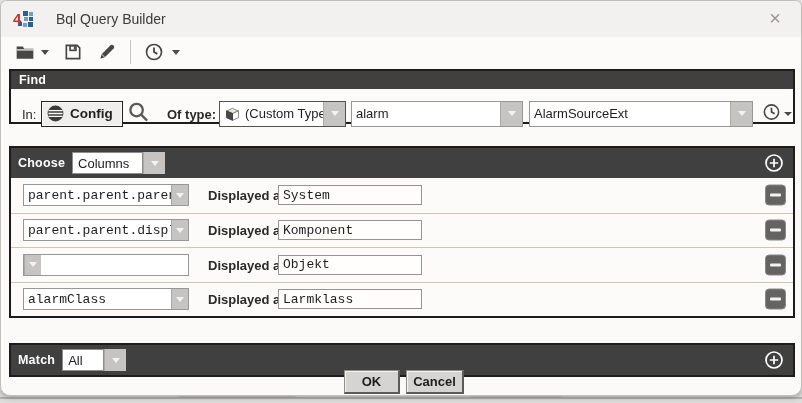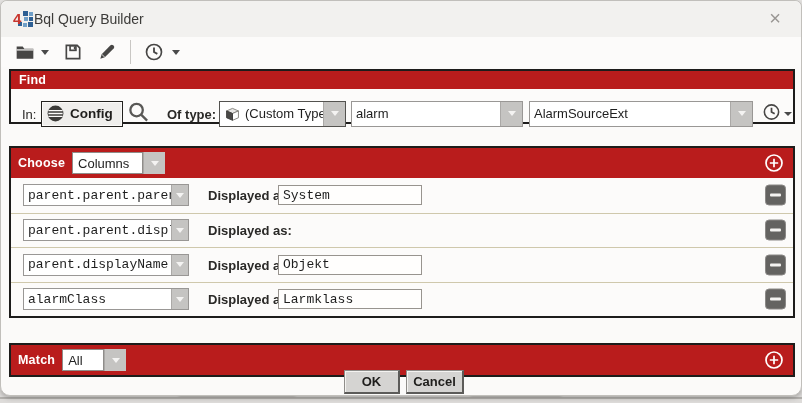--- a/index.html
+++ b/index.html
@@ -14,31 +14,31 @@
   
   .dialog { position:absolute; left:0; top:0; width:802px; height:396px;
             background:#fbfaf9; border:1px solid #c1bfbb;
             border-radius:7px 7px 10px 10px; box-shadow:0 2px 5px rgba(0,0,0,.25); }
 
   .titlebar { position:absolute; left:0; top:0; width:800px; height:36px;
               background:#f2f1ef; border-radius:7px 7px 0 0; display:flex; align-items:center; }
   .app-logo { width:20px; height:20px; margin-left:13px; position:relative; }
   .app-logo .px { position:absolute; }
   .app-logo .four { position:absolute; left:-1px; top:1px; color:#c8352d; font-weight:bold; font-size:15px; font-family:"Liberation Sans",sans-serif; }
-  .title-text { margin-left:0; font-size:14px; color:#3c3b39; }
+  .title-text { margin-left:22px; font-size:14px; color:#3c3b39; }
   .close-btn { position:absolute; right:20px; top:7px; font-size:20px; font-weight:300; color:#999693; cursor:default; line-height:20px; }
 
   .toolbar { position:absolute; left:0; top:36px; width:800px; height:30px; background:#fcfbfa; display:flex; align-items:center; }
   .tool-icon { width:22px; height:22px; display:flex; align-items:center; justify-content:center; }
   .caret { width:0; height:0; border-left:4px solid transparent; border-right:4px solid transparent; border-top:5px solid #4a4a4a; }
   .tb-sep { width:1px; height:24px; background:#c9c7c4; }
 
   
   .panel { position:absolute; left:8px; width:786px; border:2px solid #1d1c1b; background:#fcfbfa; }
-  .sec-header { background:#b91c1c; color:#ffffff; display:flex; align-items:center; position:relative; }
+  .sec-header { background:#404040; color:#ffffff; display:flex; align-items:center; position:relative; }
   .sec-title { font-size:12.5px; font-weight:bold; letter-spacing:.2px; }
 
   
   .combo { display:flex; align-items:stretch; background:#ffffff; border:1px solid #999795; height:26px; }
   .combo-sm { height:22px; }
   .combo-text { flex:1; display:flex; align-items:center; padding:0 4px; font-size:13px; color:#1e1e1e; overflow:hidden; white-space:nowrap; }
   .combo-btn { width:22px; background:#c5c4c2; border-left:1px solid #aba9a7; display:flex; align-items:center; justify-content:center; }
   .combo-btn-sm { width:17px; }
   .combo-arrow { width:0; height:0; border-left:4px solid transparent; border-right:4px solid transparent; border-top:5px solid #f4f3f2; }
   .mono { font-family:"Liberation Mono", monospace; }
@@ -231,28 +231,28 @@
     </div>
 
     <div class="col-row">
       <div class="combo combo-sm field-combo">
         <span class="combo-text mono">parent.parent.display</span>
         <span class="combo-btn combo-btn-sm">
             <span class="combo-arrow"></span>
           </span>
       </div>
       <span class="label disp-label">Displayed as:</span>
-      <span class="minus-btn">
-          <span class="minus-bar"></span>
-        </span>
-    </div>
-
-    <div class="col-row">
-      <div class="combo combo-sm field-combo">
-        <span class="combo-text mono">parent.displayName</span>
+      <input class="text-input disp-input" value="Komponent" style="">
+      <span class="minus-btn">
+          <span class="minus-bar"></span>
+        </span>
+    </div>
+
+    <div class="col-row">
+      <div class="combo combo-sm field-combo">
         <span class="combo-btn combo-btn-sm">
             <span class="combo-arrow"></span>
           </span>
       </div>
       <span class="label disp-label">Displayed as:</span>
       <input class="text-input disp-input" value="Objekt" style="">
       <span class="minus-btn">
           <span class="minus-bar"></span>
         </span>
     </div>

